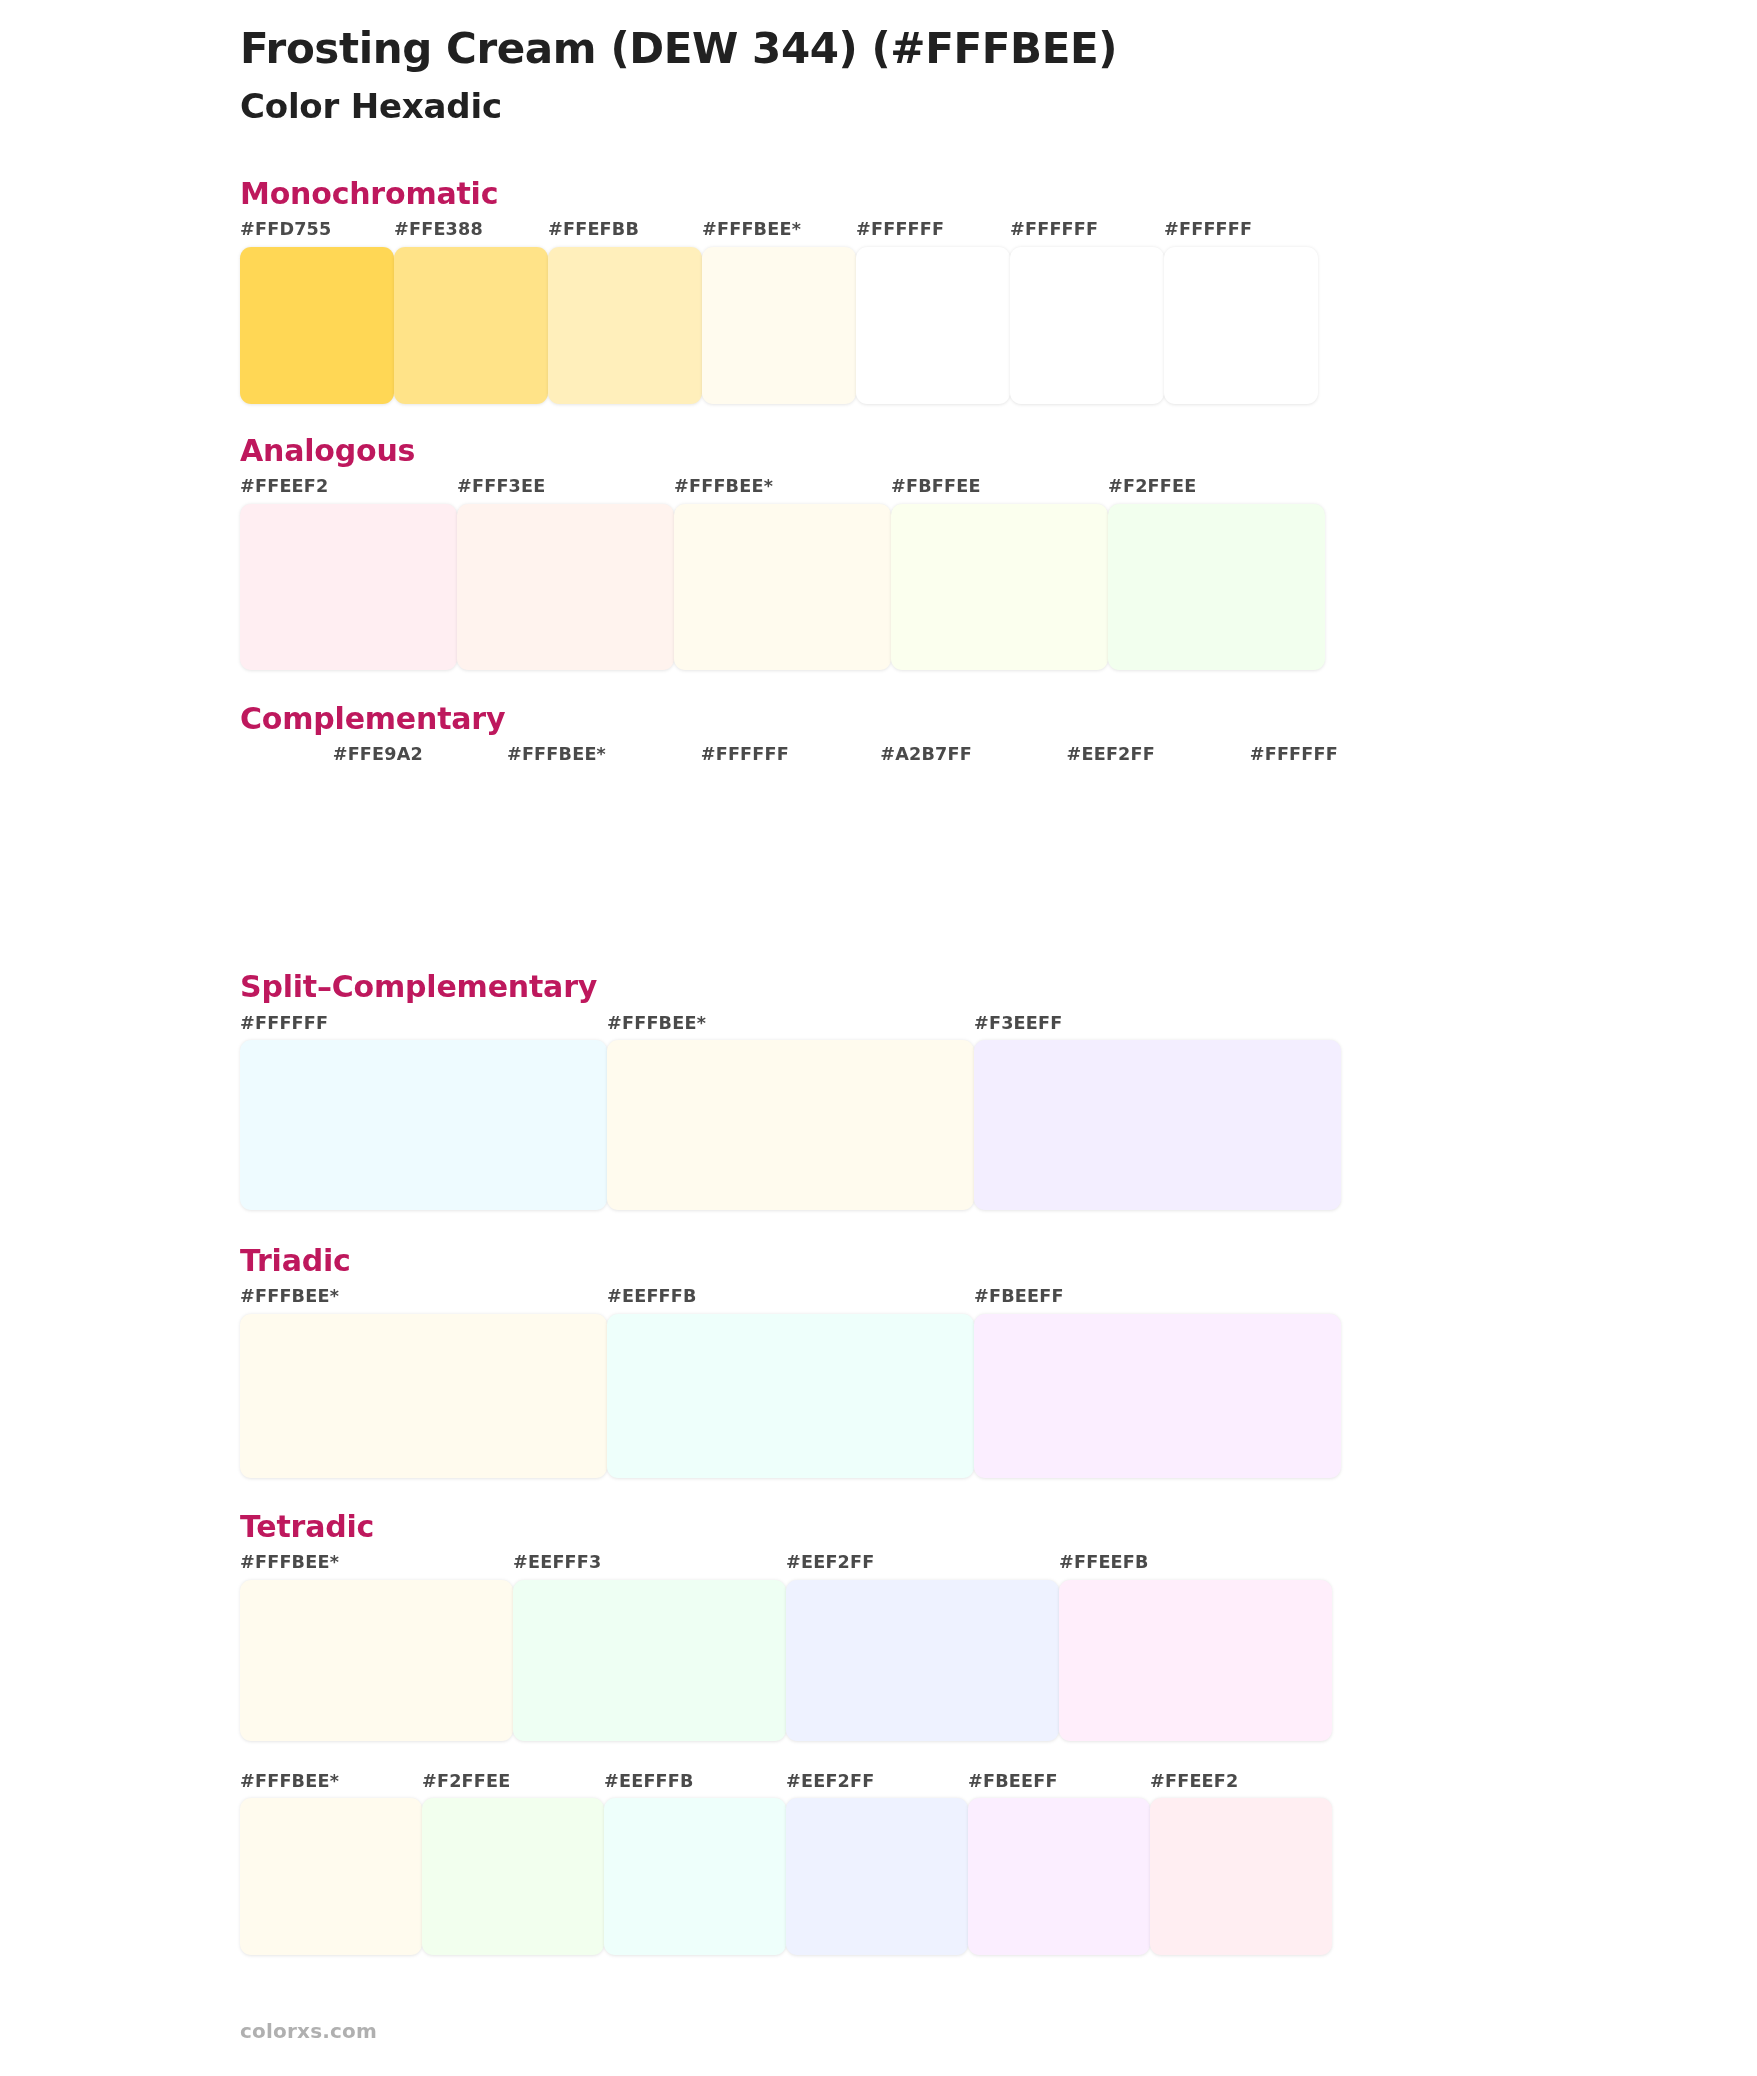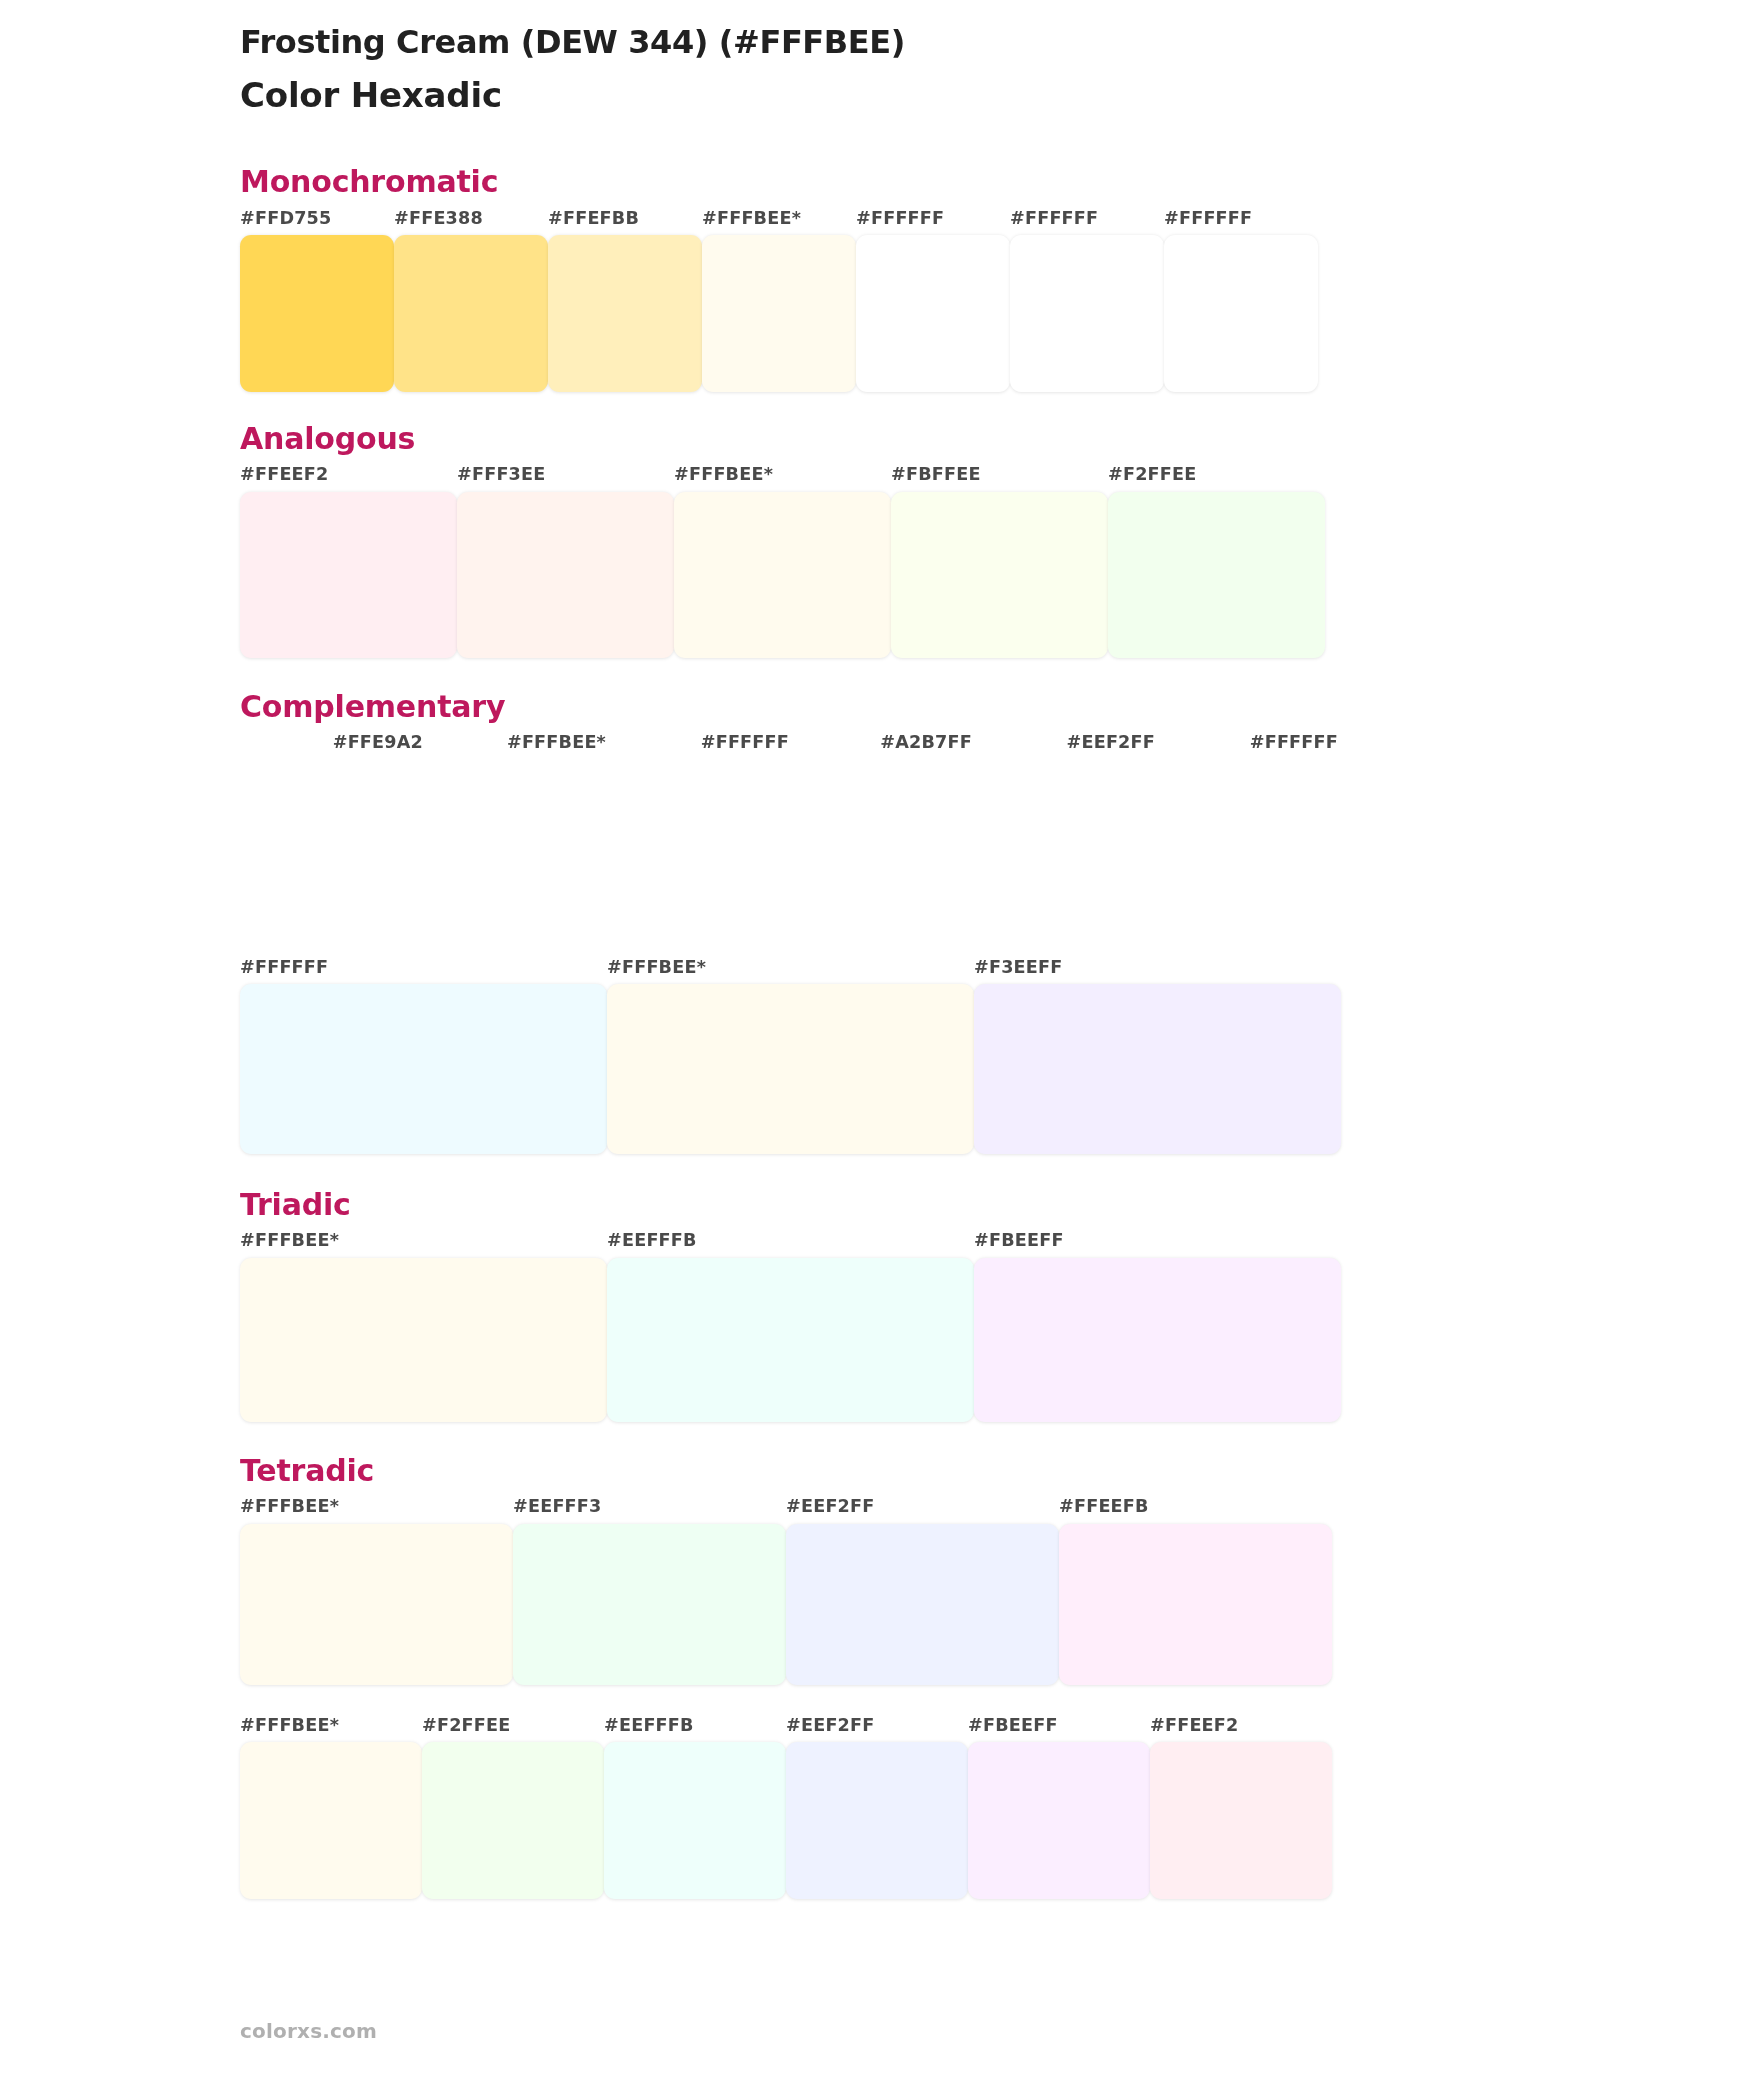--- a/index.html
+++ b/index.html
@@ -12,21 +12,21 @@
   .page {
     position: relative;
     width: 1757px;
     height: 2077px;
     padding: 0;
   }
   .header {
     padding: 24px 0 0 240px;
   }
   .title {
-    font-size: 32px;
+    font-size: 42px;
     font-weight: bold;
     color: #212121;
     letter-spacing: -0.4px;
     line-height: 1.18;
     white-space: nowrap;
   }
   .subtitle {
     font-size: 34px;
     font-weight: bold;
     color: #212121;
@@ -206,20 +206,21 @@
           <div class="swatch-chip" style="background: rgb(238, 242, 255);"></div>
         </div>
         <div class="swatch-cell" style="flex: 0 0 auto;">
           <div class="swatch-label">#FFFFFF</div>
           <div class="swatch-chip" style="background: rgb(255, 255, 255);"></div>
         </div>
       </div>
     </div>
 
     <div class="section sec-split">
+      <div class="section-heading">Split–Complementary</div>
       <div class="swatch-row">
         <div class="swatch-cell">
           <div class="swatch-label">#FFFFFF</div>
           <div class="swatch-chip" style="background: rgb(238, 251, 255);"></div>
         </div>
         <div class="swatch-cell">
           <div class="swatch-label">#FFFBEE*</div>
           <div class="swatch-chip" style="background: rgb(255, 251, 238);"></div>
         </div>
         <div class="swatch-cell" style="flex: 0 0 auto;">

